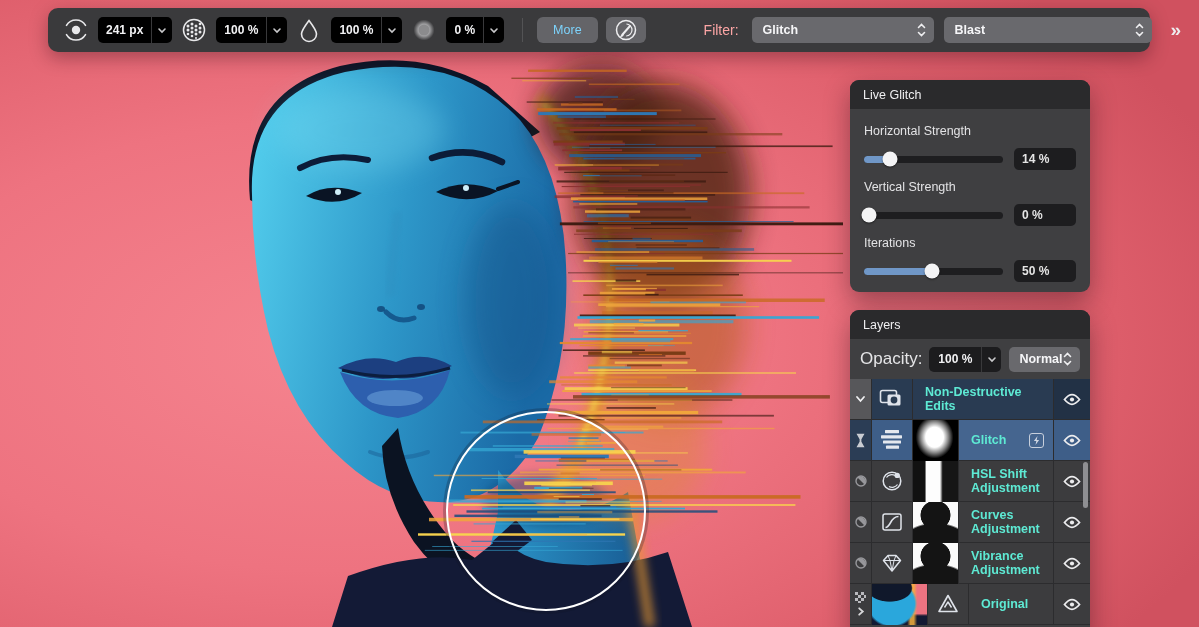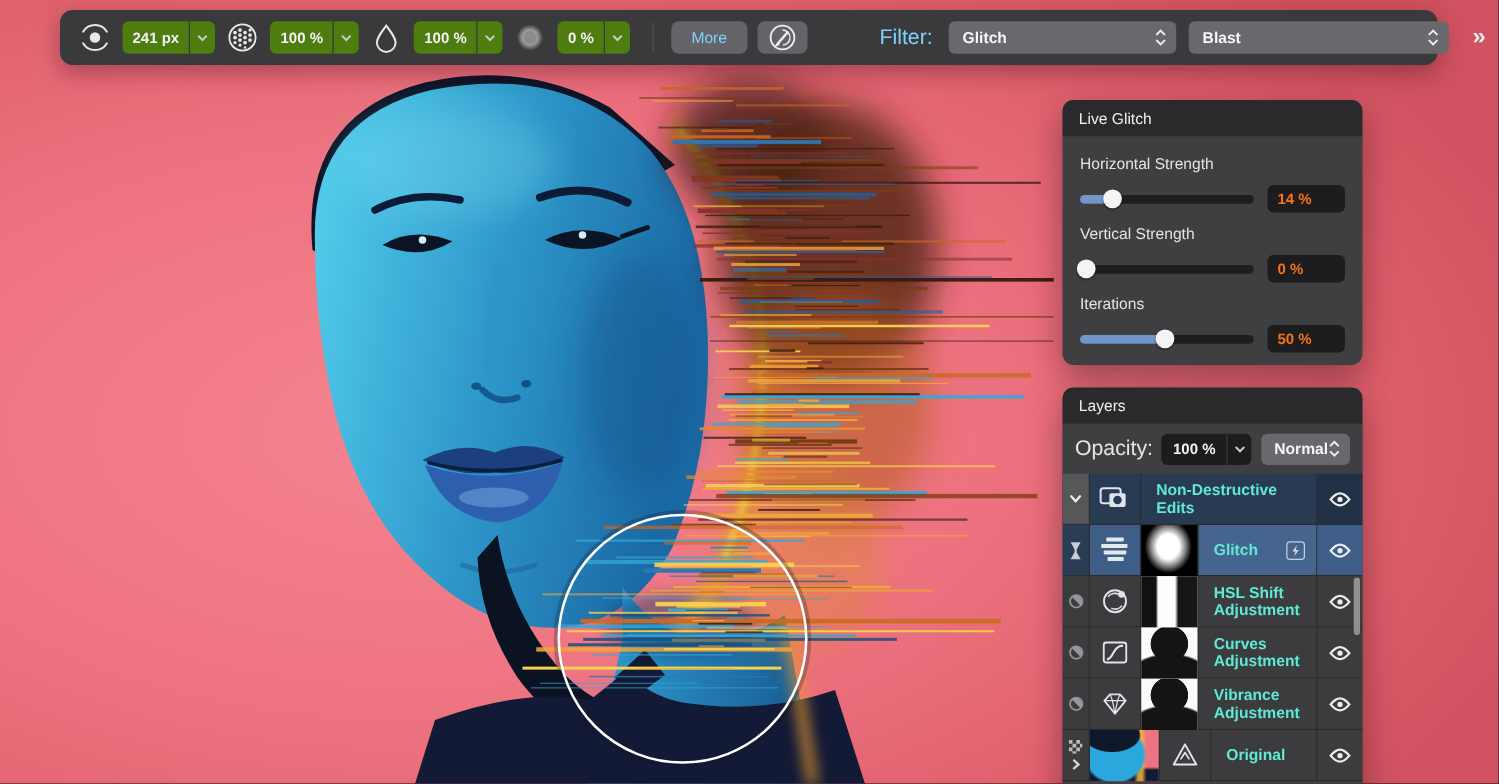--- a/index.html
+++ b/index.html
@@ -10,34 +10,34 @@
   .canvas-svg { position:absolute; left:0; top:0; width:1199px; height:627px; display:block; }
 
   
   .toolbar {
     position:absolute; left:48px; top:8px; width:1102px; height:44px;
     background:#3a3a3c; border-radius:10px; display:flex; align-items:center;
     padding:0 18px 0 14px; box-shadow:0 6px 18px rgba(50,10,20,.35);
   }
   .t-icon { width:28px; height:28px; display:flex; align-items:center; justify-content:center; flex:0 0 auto; }
   .t-field {
-    height:26px; background:#4d7c0f; border-radius:5px; display:flex; align-items:center;
+    height:26px; background:#000000; border-radius:5px; display:flex; align-items:center;
     color:#f2f2f4; font-size:12px; font-weight:bold; margin:0 8px; flex:0 0 auto;
   }
   .t-field .fval { padding:0 8px; }
   .t-field .fdiv { width:1px; height:26px; background:#39393b; }
   .t-field .fchev { width:20px; display:flex; align-items:center; justify-content:center; }
   .t-sep { width:1px; height:24px; background:#535355; margin:0 10px; flex:0 0 auto; }
   .t-btn {
     height:26px; background:#646468; border:none; border-radius:6px; color:#7dd3fc;
     font-size:12.5px; font-family:inherit; padding:0 16px; margin:0 4px; flex:0 0 auto;
     display:flex; align-items:center; justify-content:center;
   }
   .t-btn.iconbtn { width:40px; padding:0; }
-  .t-label { color:#7dd3fc; font-size:17px; margin:0 8px 0 54px; flex:0 0 auto; }
+  .t-label { color:#fca5a5; font-size:14px; margin:0 8px 0 54px; flex:0 0 auto; }
   .t-select {
     height:26px; background:#69696d; border-radius:5px; display:flex; align-items:center;
     color:#f6f6f8; font-size:12.5px; font-weight:bold; padding:0 8px 0 11px; margin:0 5px; flex:0 0 auto;
     justify-content:space-between;
   }
   .t-select .sv { margin-right:14px; }
   .t-more { color:#ededef; font-size:19px; font-weight:bold; margin-left:14px; flex:0 0 auto; cursor:default; }
 
   
   .panel {
@@ -53,21 +53,21 @@
   .slider-label { color:#e3e3e5; font-size:12.5px; margin:4px 0 10px 0; }
   .slider-row { display:flex; align-items:center; margin-bottom:10px; }
   .slider-track { position:relative; flex:1 1 auto; height:7px; background:#1e1e20; border-radius:4px; }
   .slider-fill { position:absolute; left:0; top:0; height:7px; background:#7097c7; border-radius:4px; }
   .slider-thumb {
     position:absolute; top:50%; width:15px; height:15px; background:#f4f4f5; border-radius:50%;
     transform:translate(-50%,-50%); box-shadow:0 1px 2px rgba(0,0,0,.5);
   }
   .value-box {
     width:62px; height:22px; background:#1d1d1f; border-radius:5px; margin-left:11px; flex:0 0 auto;
-    color:#f97316; font-size:12px; font-weight:bold; display:flex; align-items:center; padding-left:8px;
+    color:#e5e5e5; font-size:12px; font-weight:bold; display:flex; align-items:center; padding-left:8px;
   }
 
   #layers-panel { top:310px; height:330px; }
   .op-row { height:40px; display:flex; align-items:center; padding:0 10px; background:#3f3f41; }
   .op-label { color:#e5e5e7; font-size:17px; margin-right:7px; }
   .op-field {
     height:25px; background:#1c1c1e; border-radius:5px; display:flex; align-items:center;
     color:#f2f2f4; font-size:12px; font-weight:bold;
   }
   .op-field .fval { padding:0 9px; }

